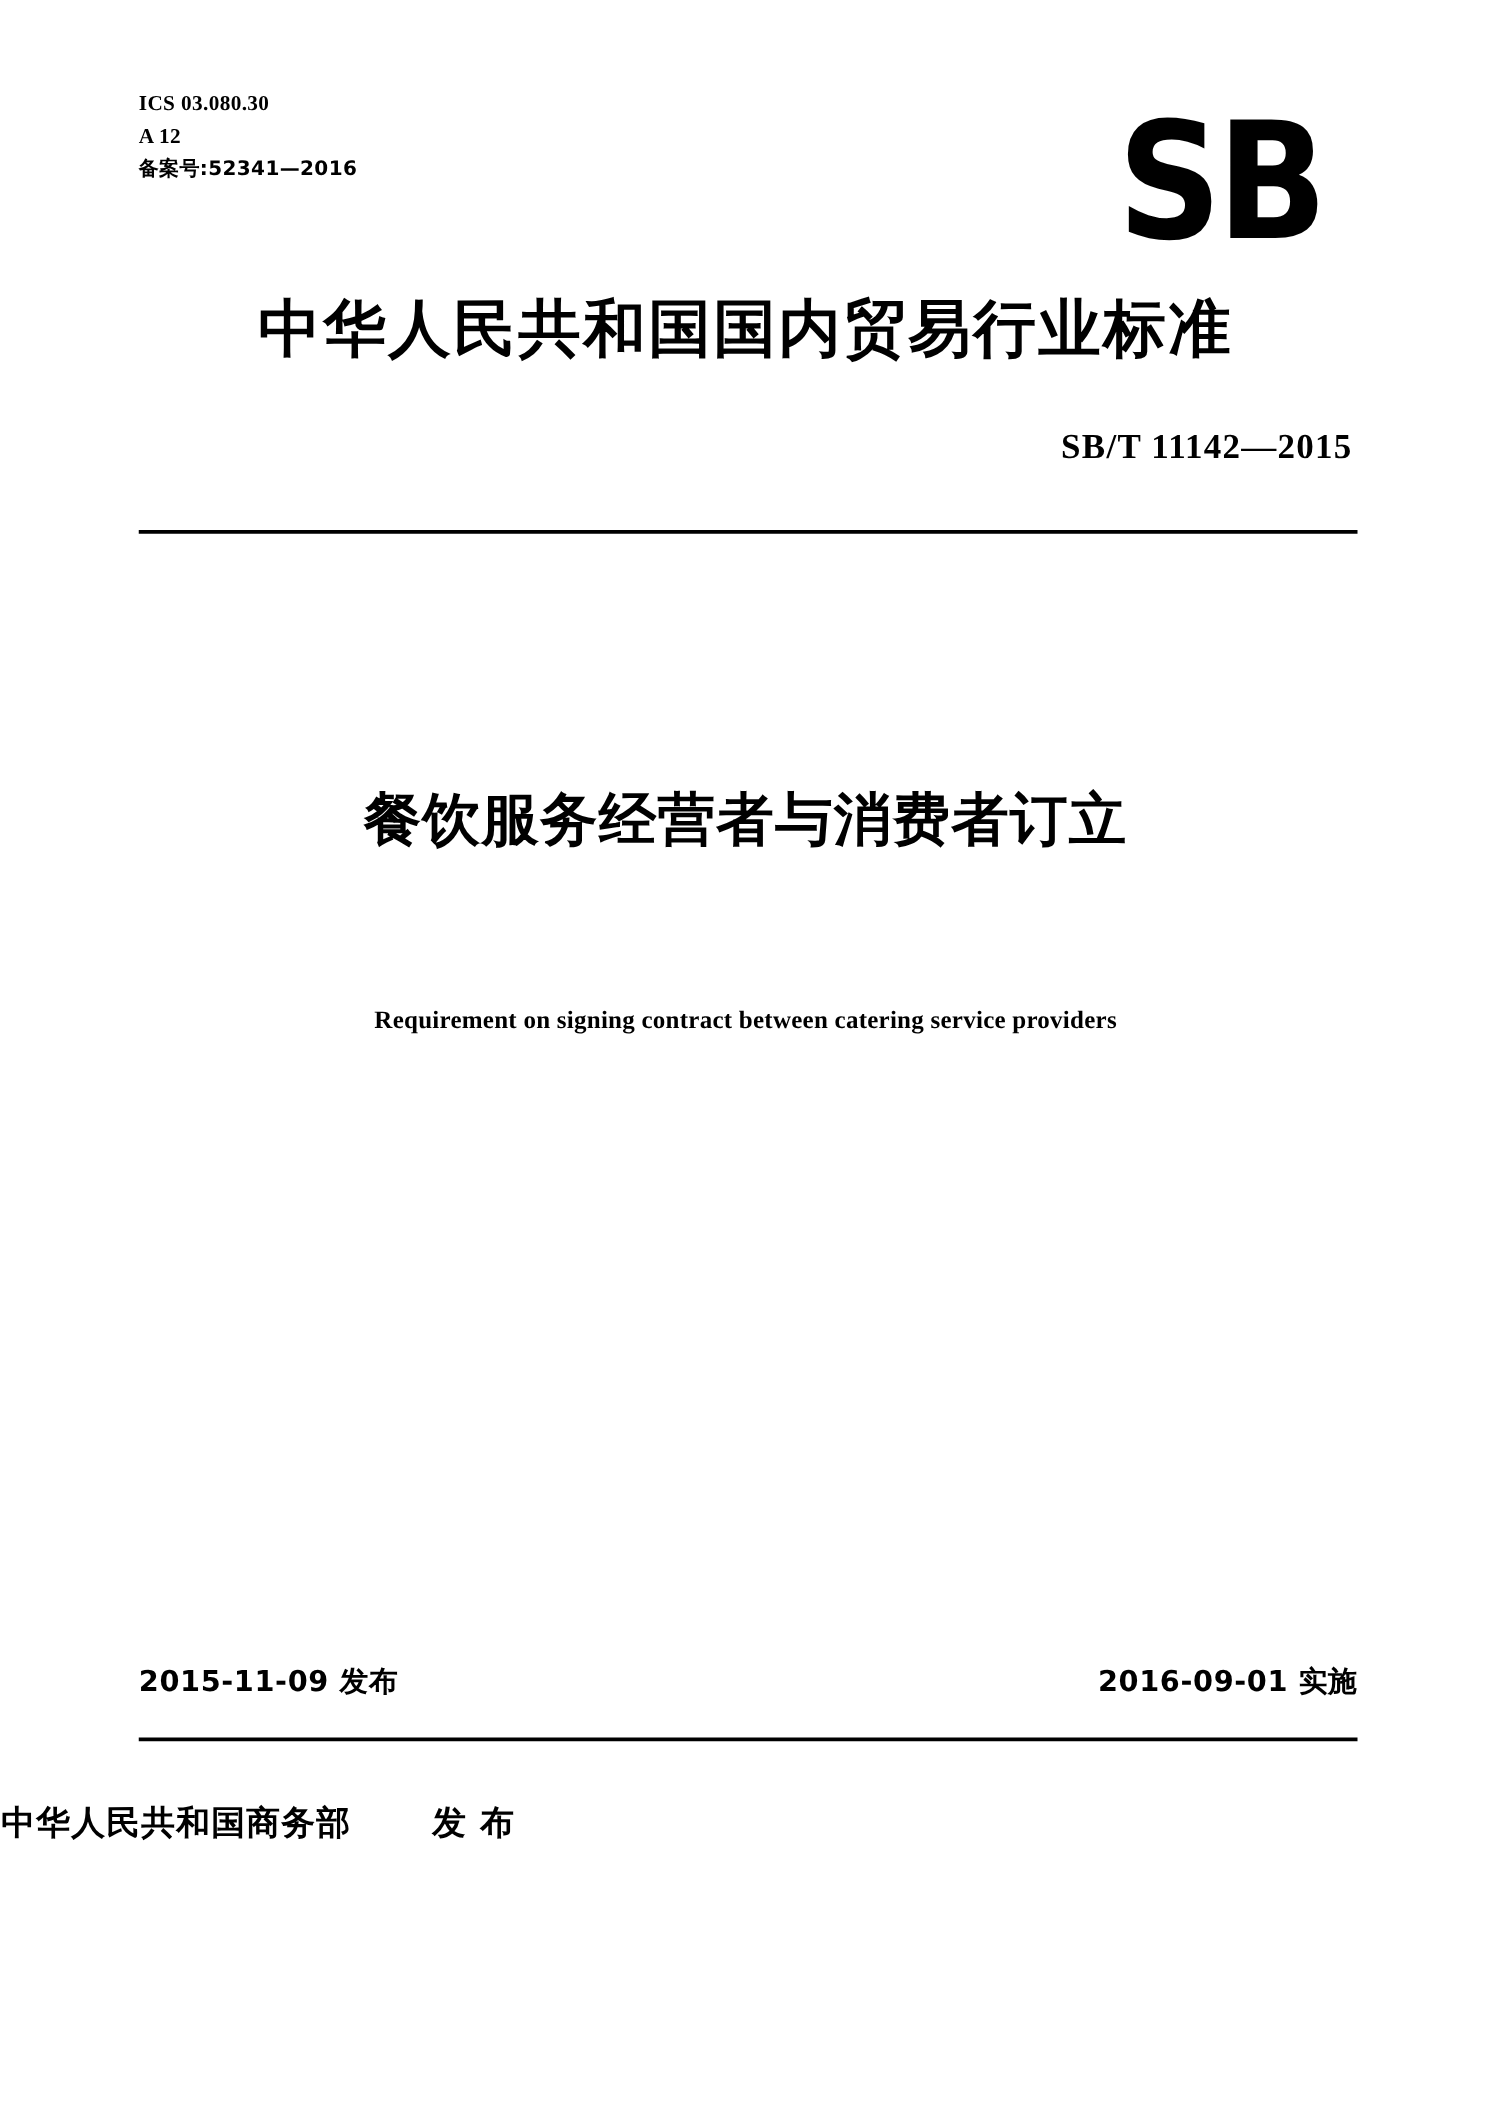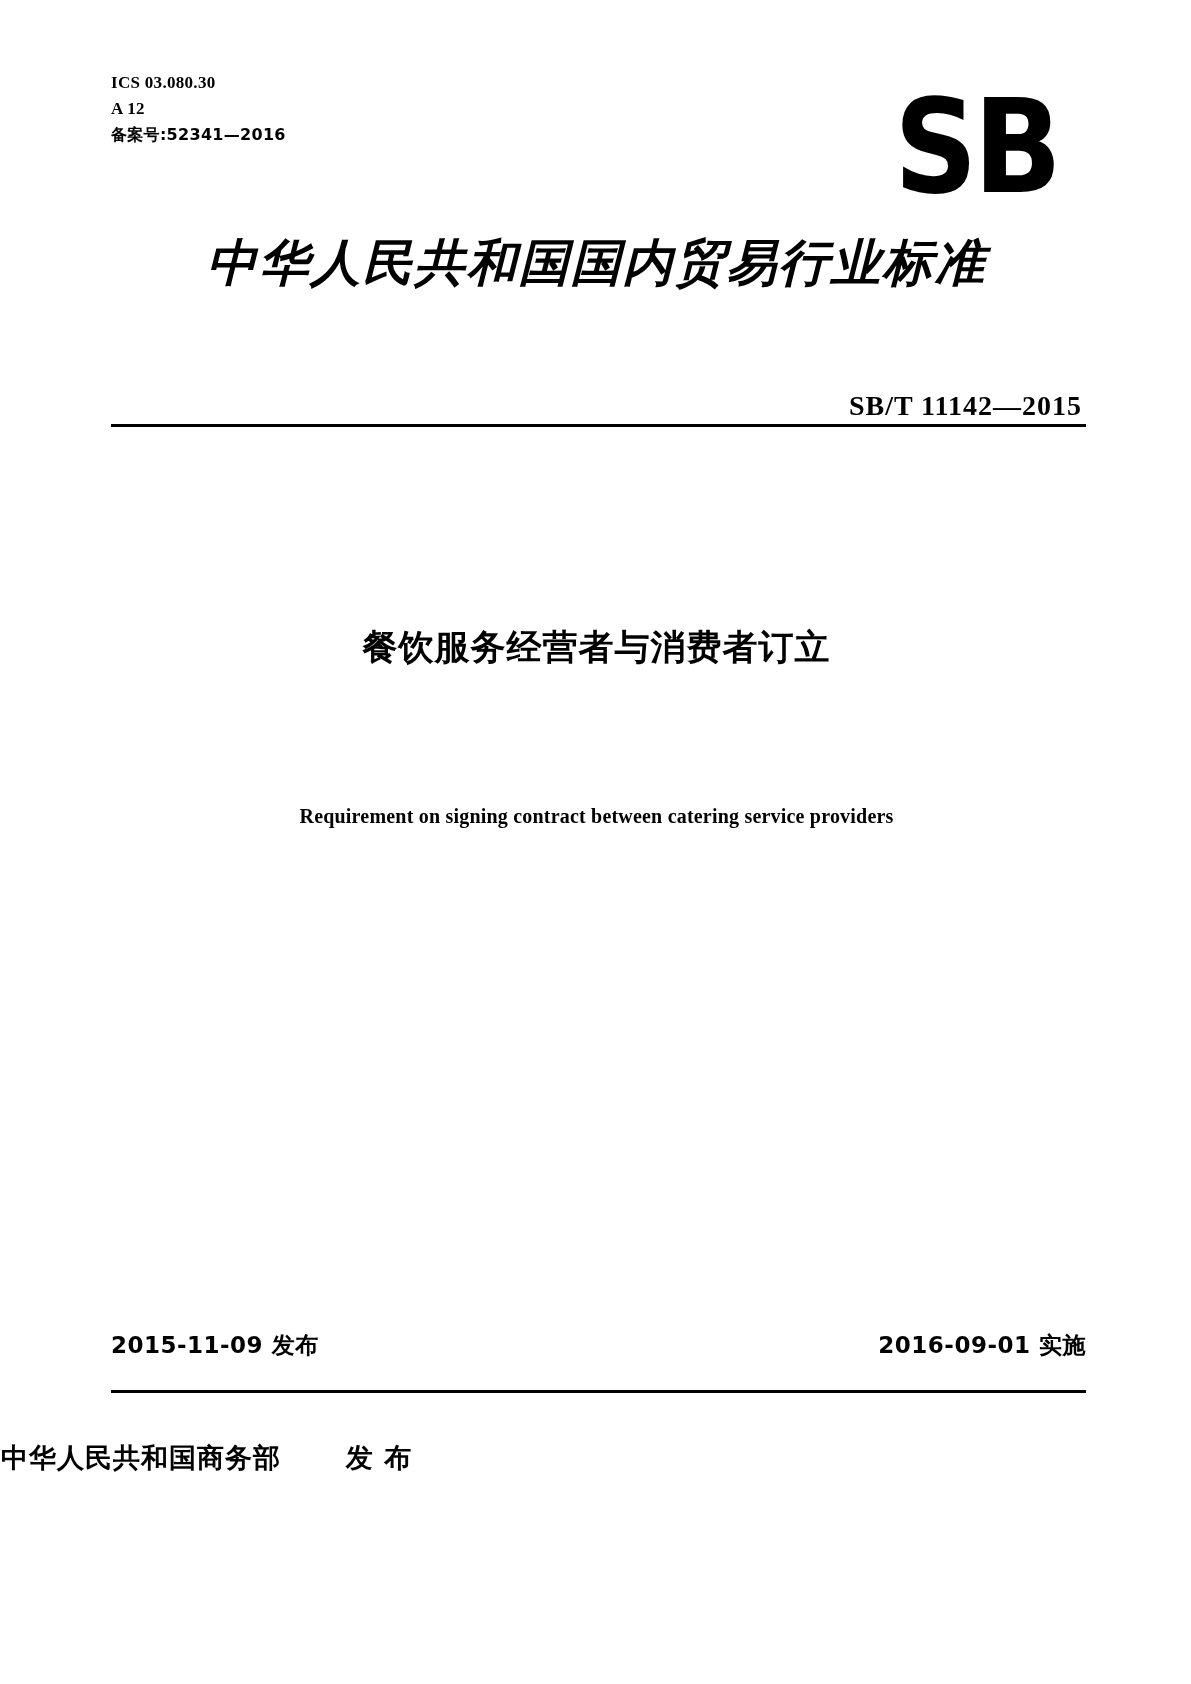--- a/index.html
+++ b/index.html
@@ -63,33 +63,31 @@
   .nat-title {
     position: absolute;
     left: 0;
     right: 0;
     top: 230px;
     text-align: center;
     font-family: "DejaVu Sans", sans-serif;
     font-weight: bold;
     font-size: 50px;
     letter-spacing: 2px;
-    font-style: italic;
   }
 
   
   .std-no {
     position: absolute;
     right: 110px;
     top: 342px;
     font-family: "Liberation Serif", serif;
     font-weight: bold;
     font-size: 28px;
     letter-spacing: 1px;
-    margin-top: 48px;
   }
 
   
   .rule-top {
     position: absolute;
     left: 110px;
     top: 424px;
     width: 975px;
     height: 3px;
     background: #000;
@@ -105,21 +103,21 @@
 
   
   .main-title {
     position: absolute;
     left: 150px;
     right: 150px;
     top: 620px;
     text-align: center;
     font-family: "DejaVu Sans", sans-serif;
     font-weight: bold;
-    font-size: 35px;
+    font-size: 46px;
     line-height: 1.55;
     letter-spacing: 1px;
   }
   .main-title .l2 { display: block; }
 
   .en-title {
     position: absolute;
     left: 170px;
     right: 170px;
     top: 800px;

